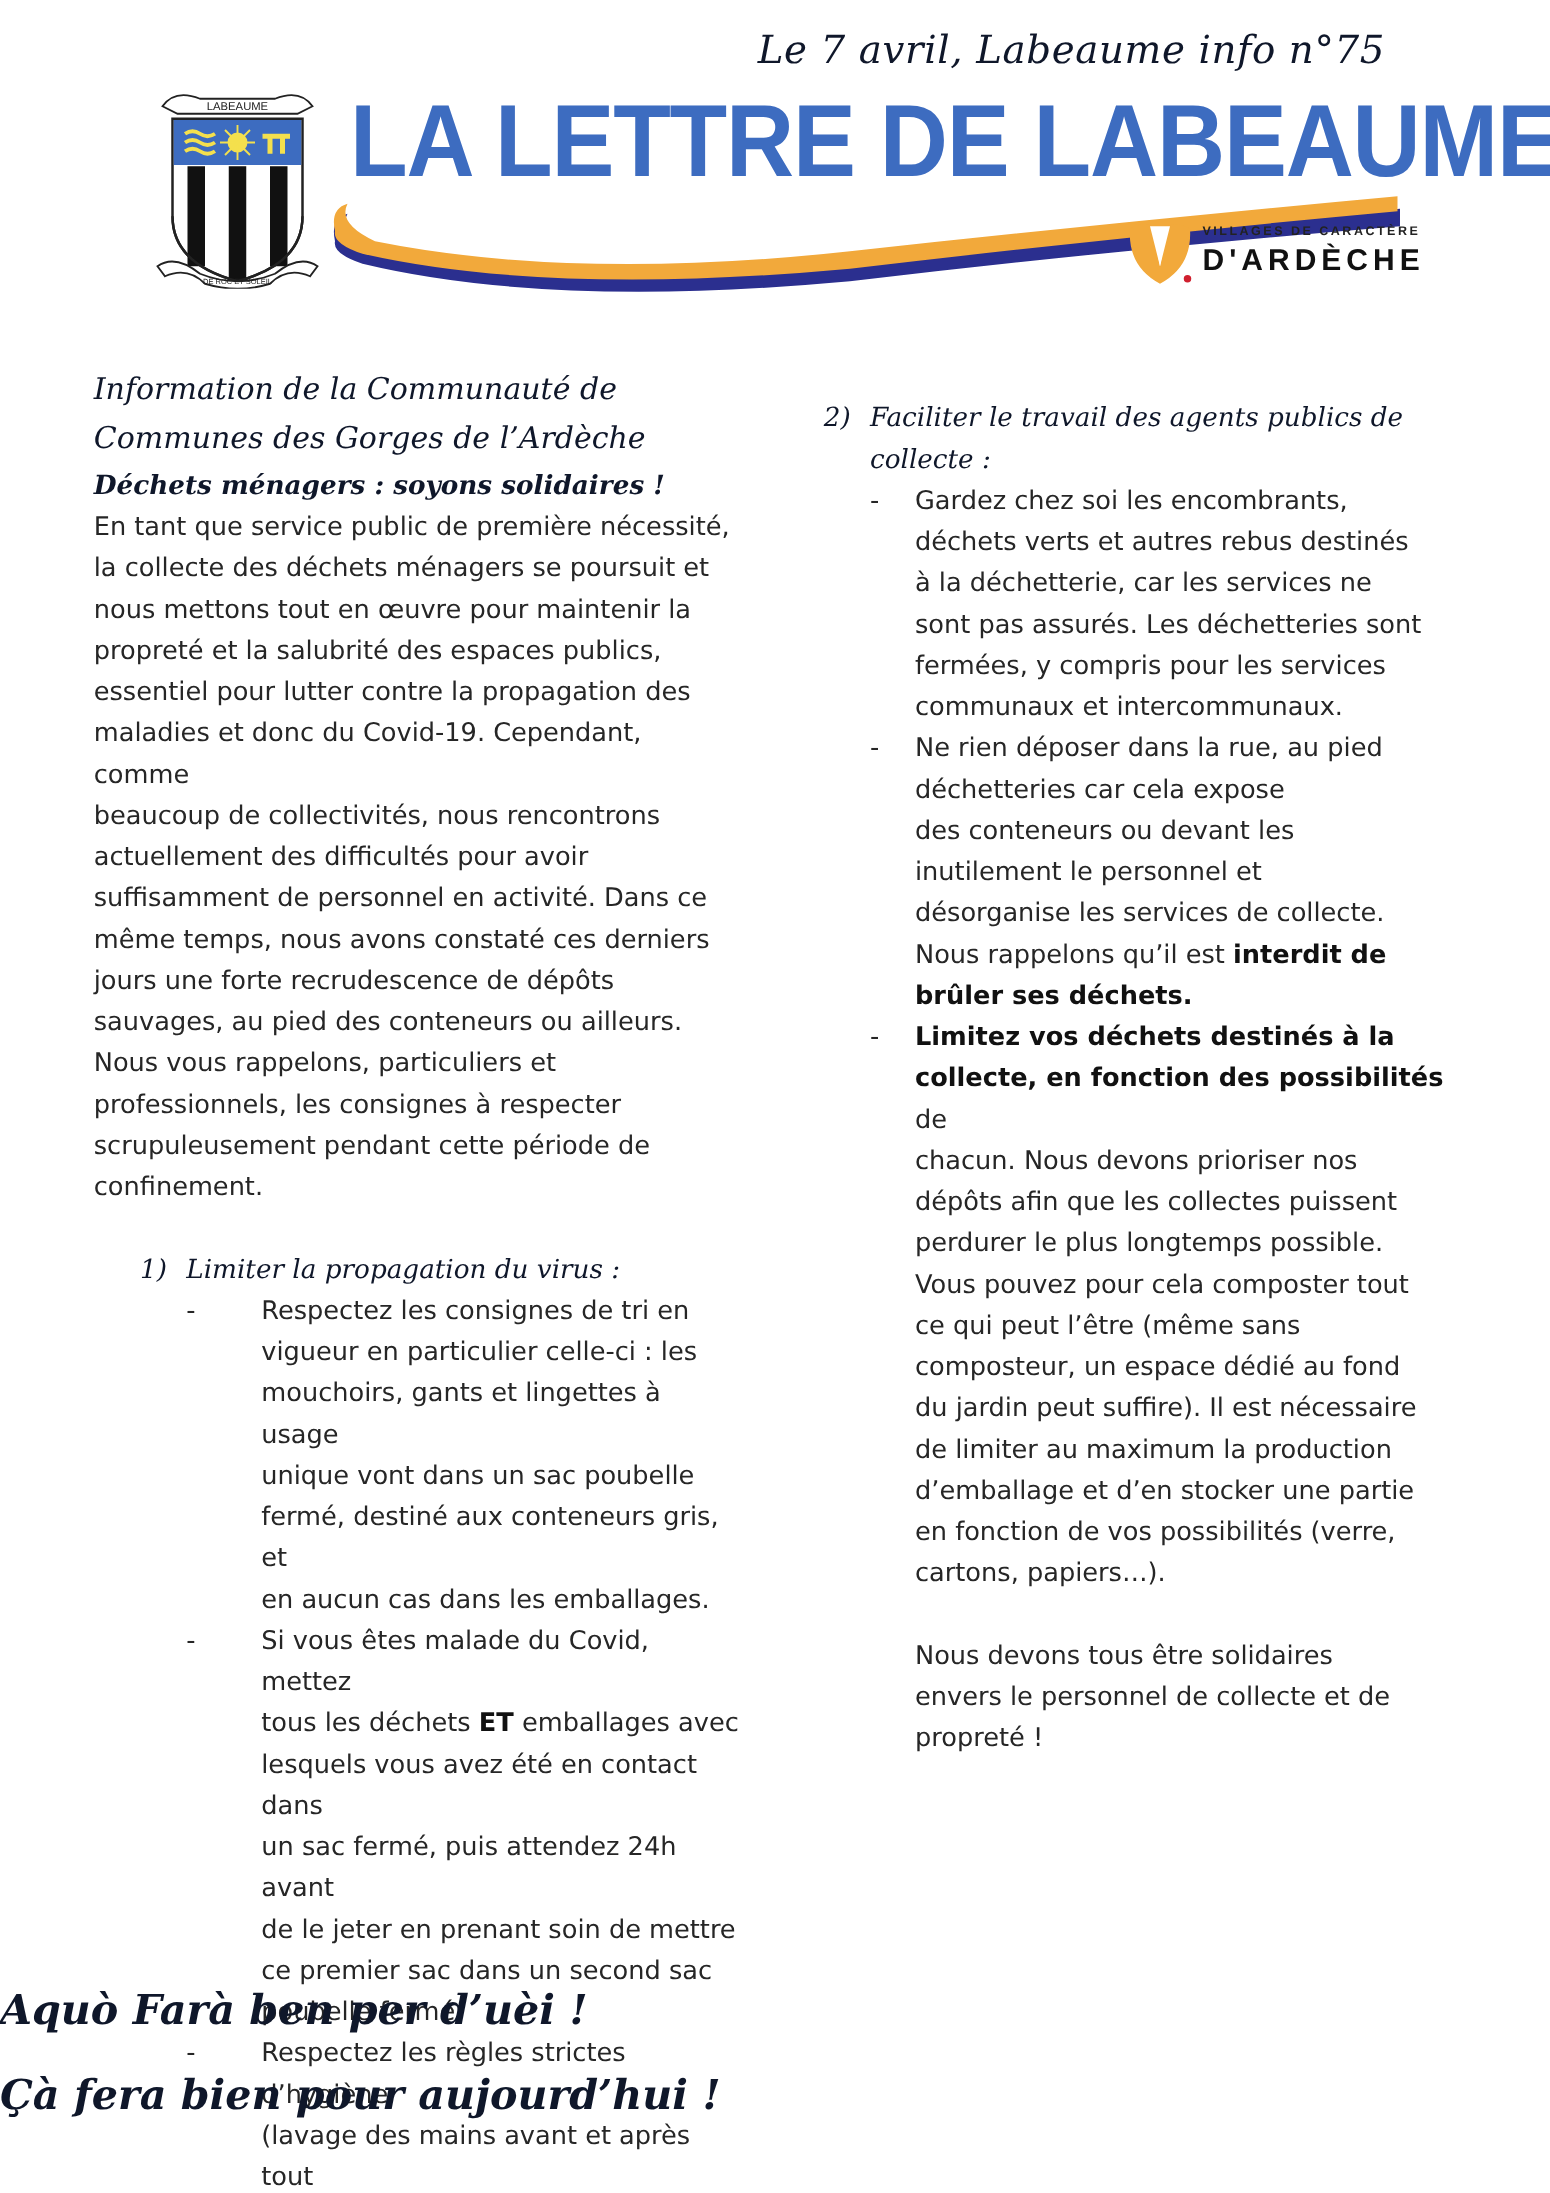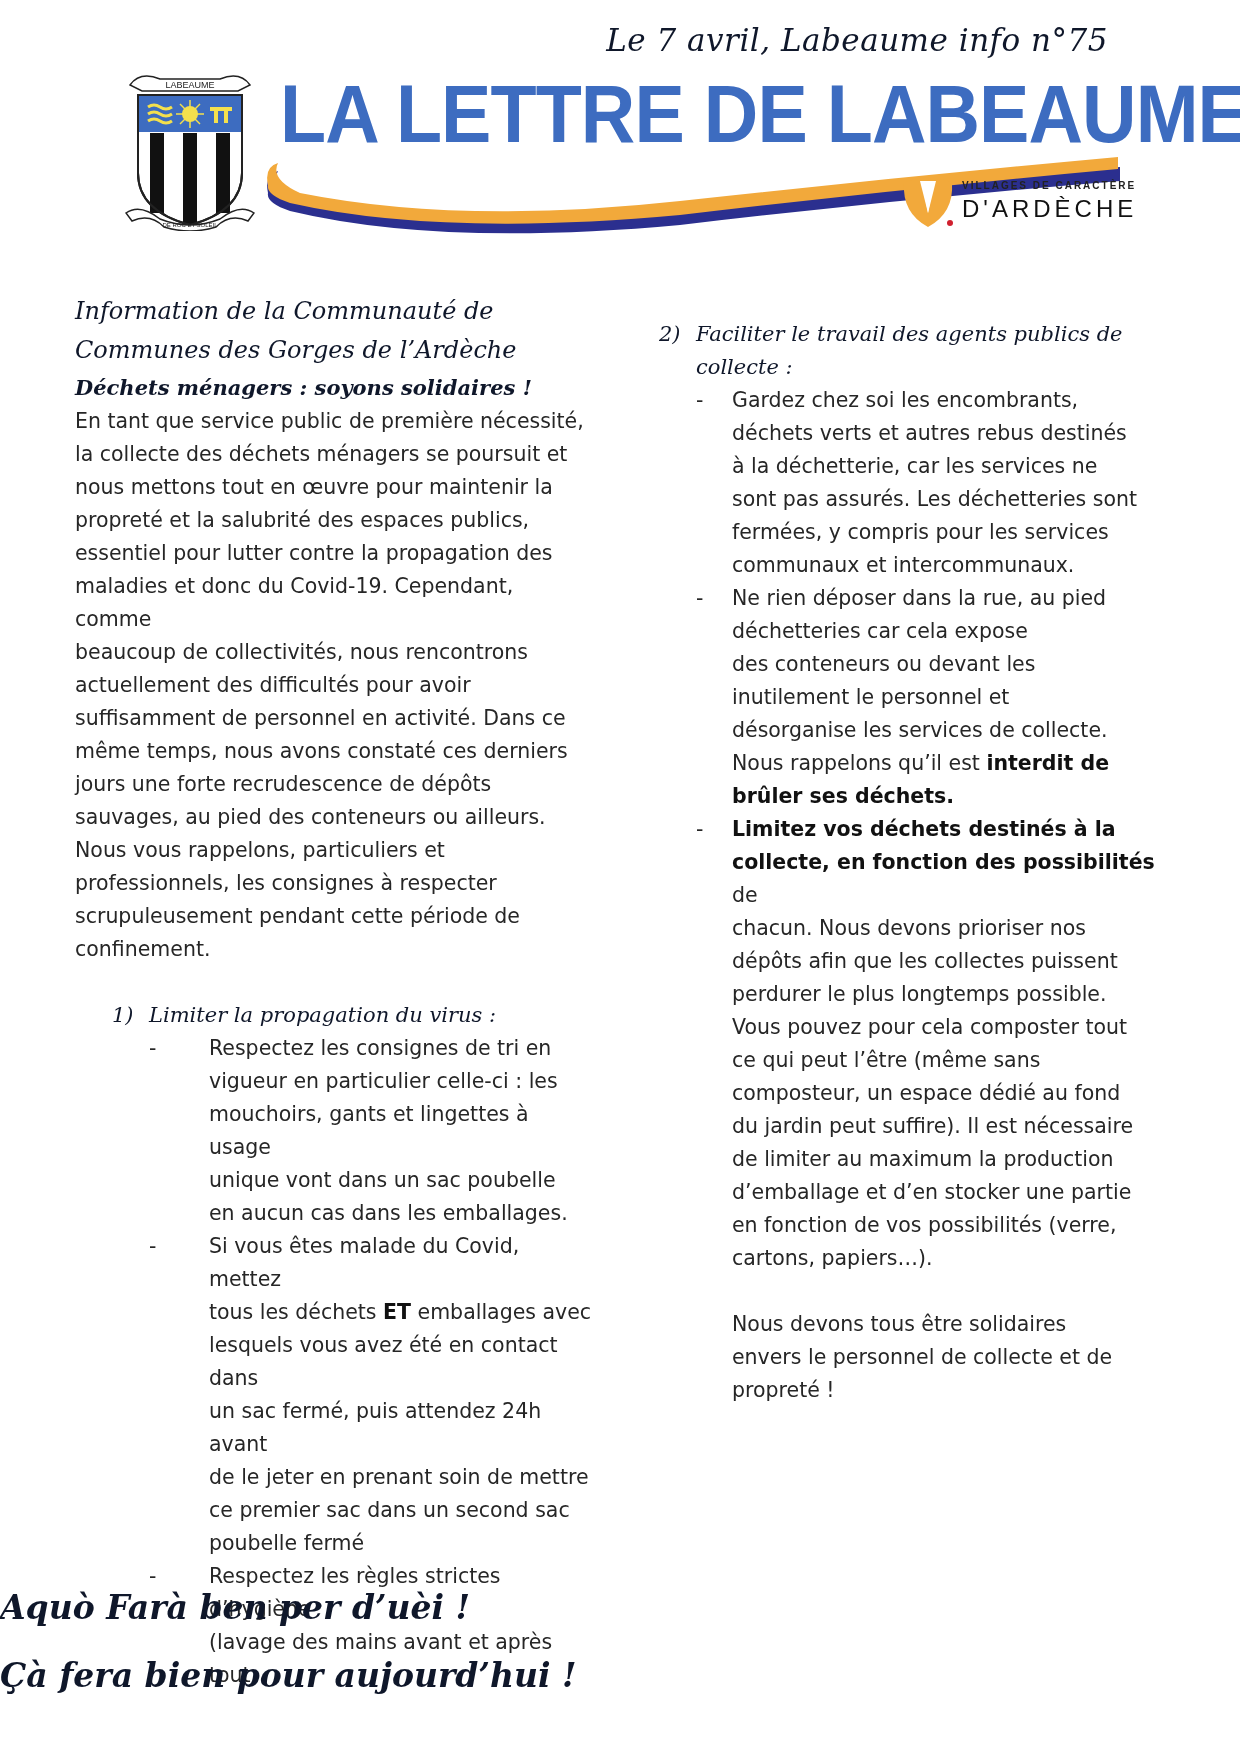--- a/index.html
+++ b/index.html
@@ -10,21 +10,21 @@
                 font-size:31px; letter-spacing:0.5px; }
   .masthead { position:absolute; left:120px; top:63px; width:1000px; height:168px; }
   .crest { position:absolute; left:0; top:0; width:140px; height:168px; }
   .title { position:absolute; left:160px; top:4px; font-family:"Liberation Sans", sans-serif;
            font-weight:bold; font-size:82px; color:#3d6cc0; letter-spacing:-1px;
            transform:scaleX(0.92); transform-origin:left top; white-space:nowrap;}
   .swoosh { position:absolute; left:140px; top:60px; width:860px; height:120px; }
   .village-logo { position:absolute; left:780px; top:110px; width:240px; height:60px;text-align:center; }
   .vlg-small { position:absolute; left:62px; top:7px; font-size:10px; letter-spacing:2px; font-weight:bold; color:#222;
                font-family:"Liberation Sans", sans-serif;}
-  .vlg-big { position:absolute; left:62px; top:22px; font-size:24px; letter-spacing:4px; font-weight:normal; color:#111;
+  .vlg-big { position:absolute; left:62px; top:22px; font-size:24px; letter-spacing:4px; font-weight:bold; color:#111;
              font-family:"Liberation Sans", sans-serif;}
 
   .col { position:absolute; font-size:20.5px; line-height:33px; color:#262626; }
   .col-left { left:75px; top:292px; width:520px; }
   .col-right { left:696px; top:318px; width:480px; }
   .h-script { font-size:24px; line-height:39px; }
   .h-sub { font-size:21px; line-height:35px; font-weight:bold; }
   .para { margin:0; }
   .numh { font-size:21px; line-height:33px; display:flex; }
   .numh .num { width:37px; flex:none; }
@@ -110,20 +110,21 @@
     <span>Limiter la propagation du virus :</span>
   </div>
   <ul class="bullets" style="padding-left:74px">
     <li>
       <span class="dash">-</span>
       <span id="s1b0">
           <div>Respectez les consignes de tri en</div>
           <div>vigueur en particulier celle-ci : les</div>
           <div>mouchoirs, gants et lingettes à usage</div>
           <div>unique vont dans un sac poubelle</div>
+          <div>fermé, destiné aux conteneurs gris, et</div>
           <div>en aucun cas dans les emballages.</div>
         </span>
     </li>
     <li>
       <span class="dash">-</span>
       <span>
         <span>Si vous êtes malade du Covid, mettez</span><br>
         <span>tous les déchets </span><span class="b">ET</span><span> emballages avec</span>
         <span id="s1b1rest"><div>lesquels vous avez été en contact dans</div><div>un sac fermé, puis attendez 24h avant</div><div>de le jeter en prenant soin de mettre</div><div>ce premier sac dans un second sac</div><div>poubelle fermé</div></span>
       </span>

